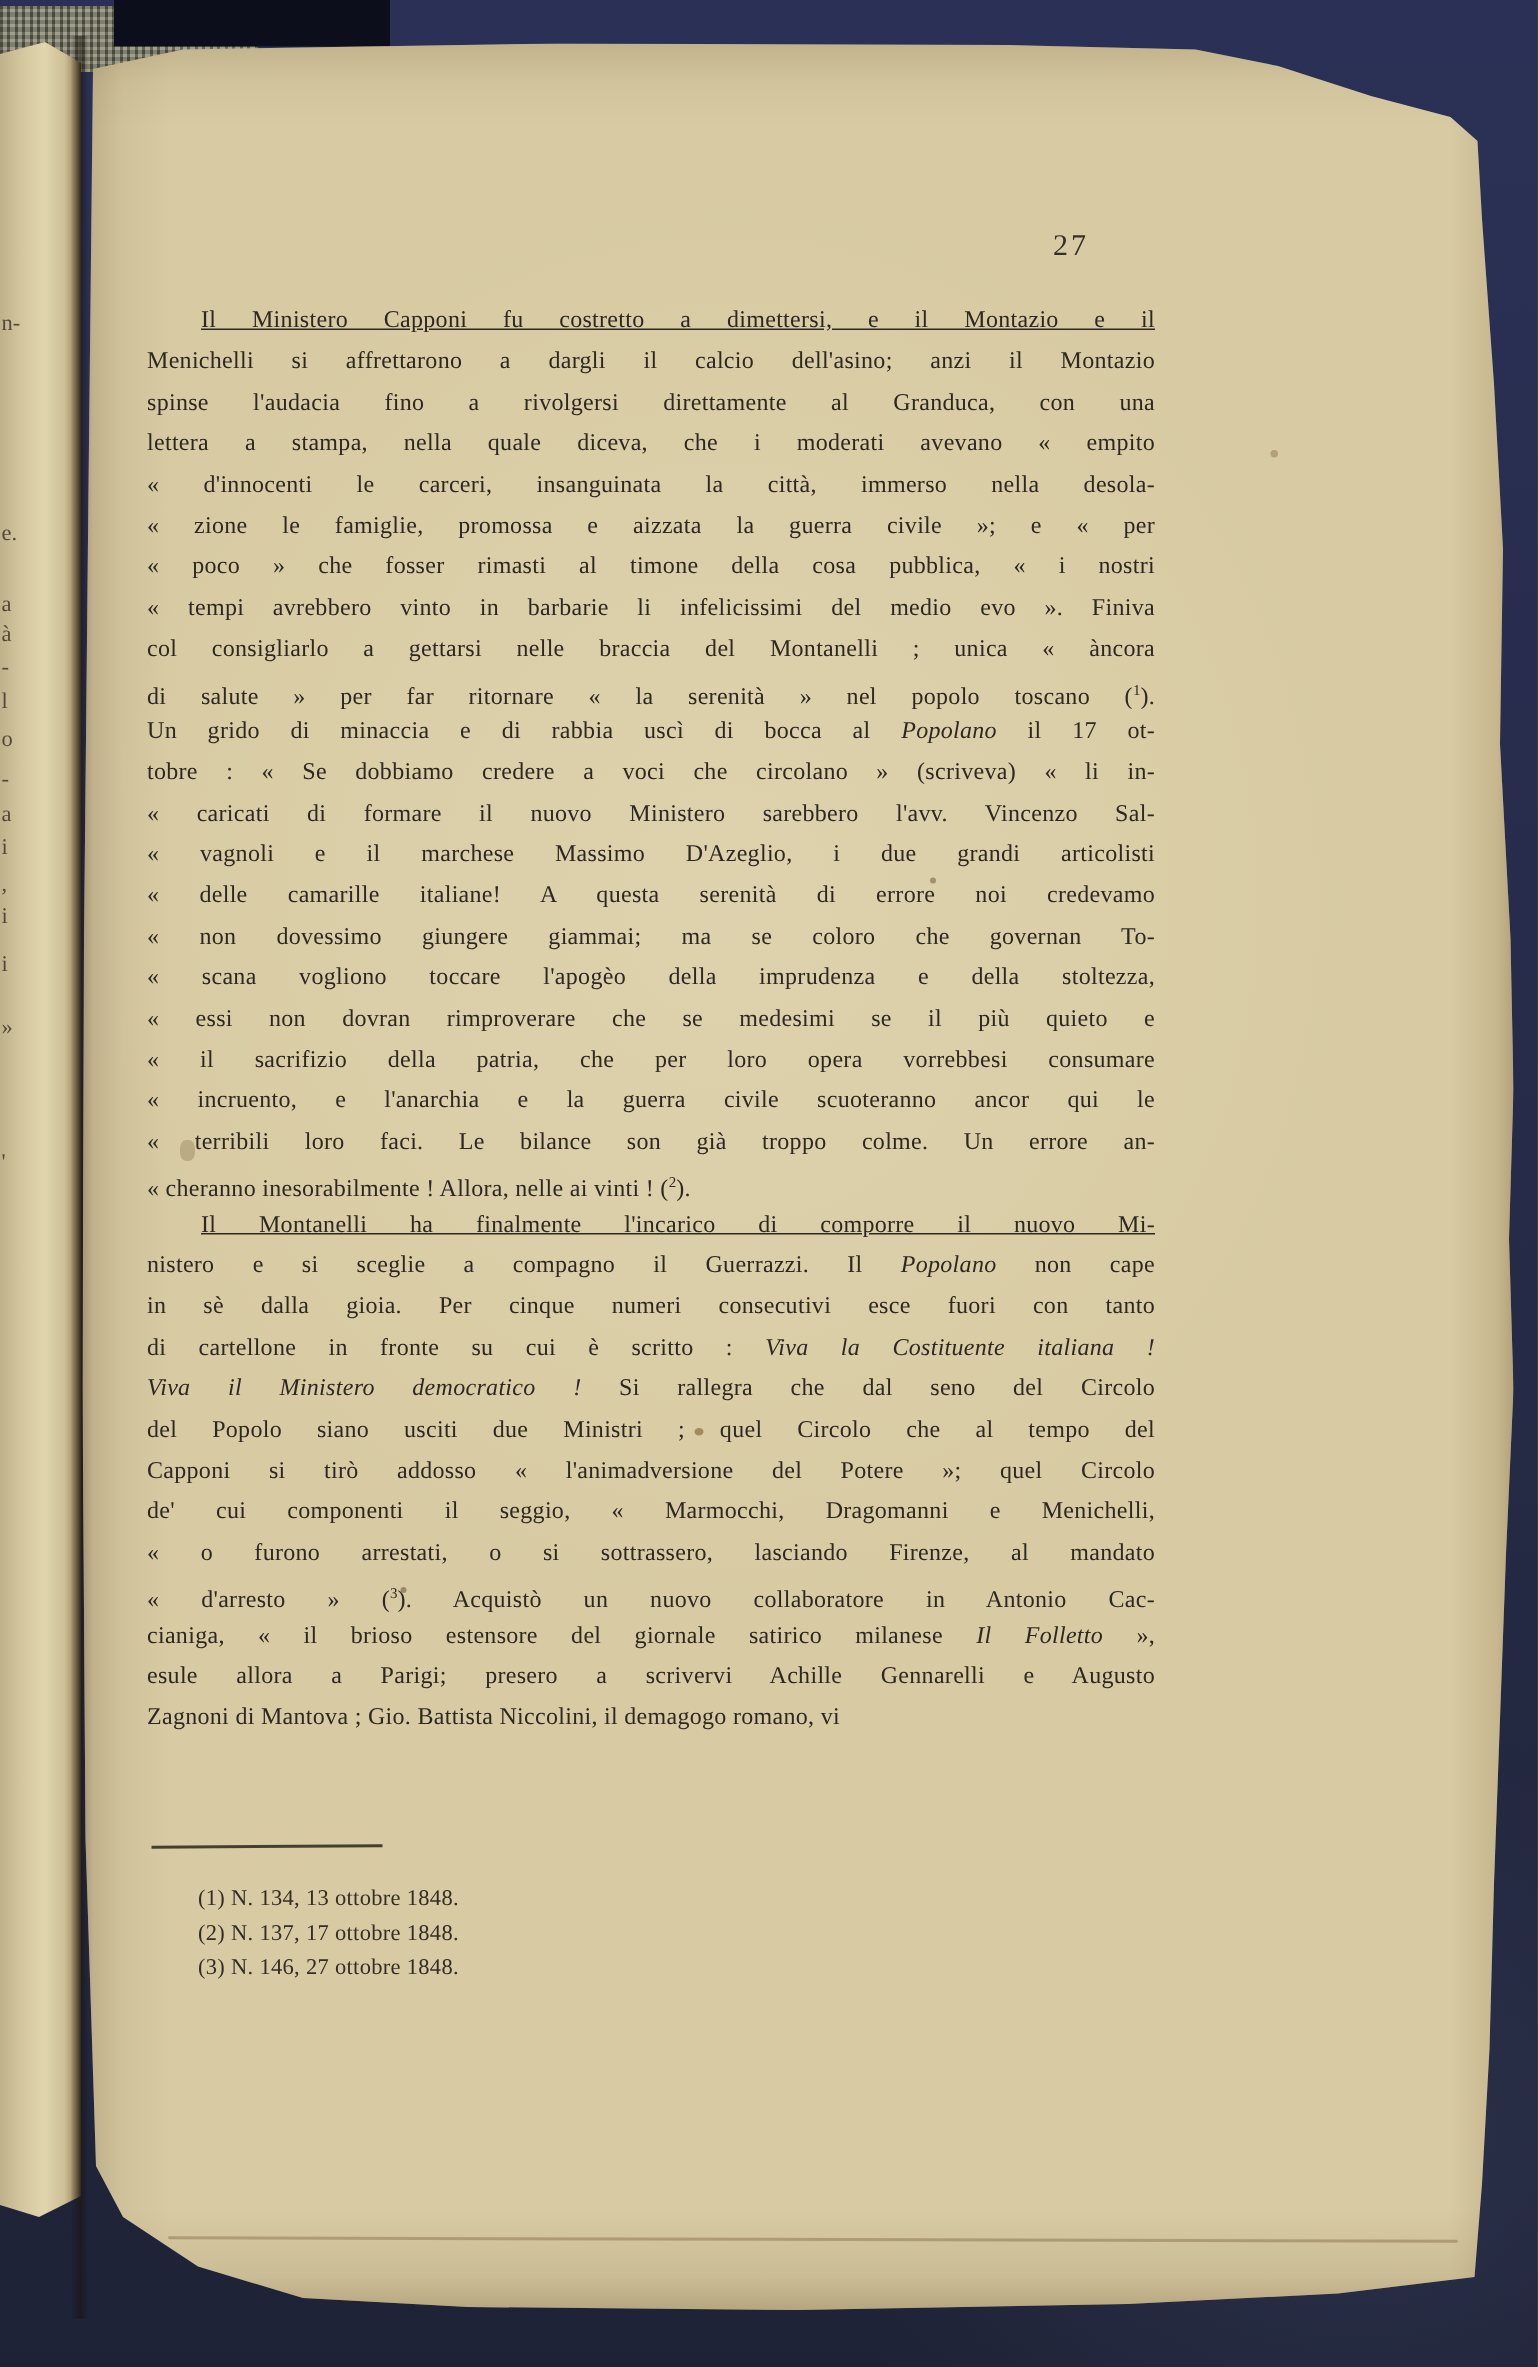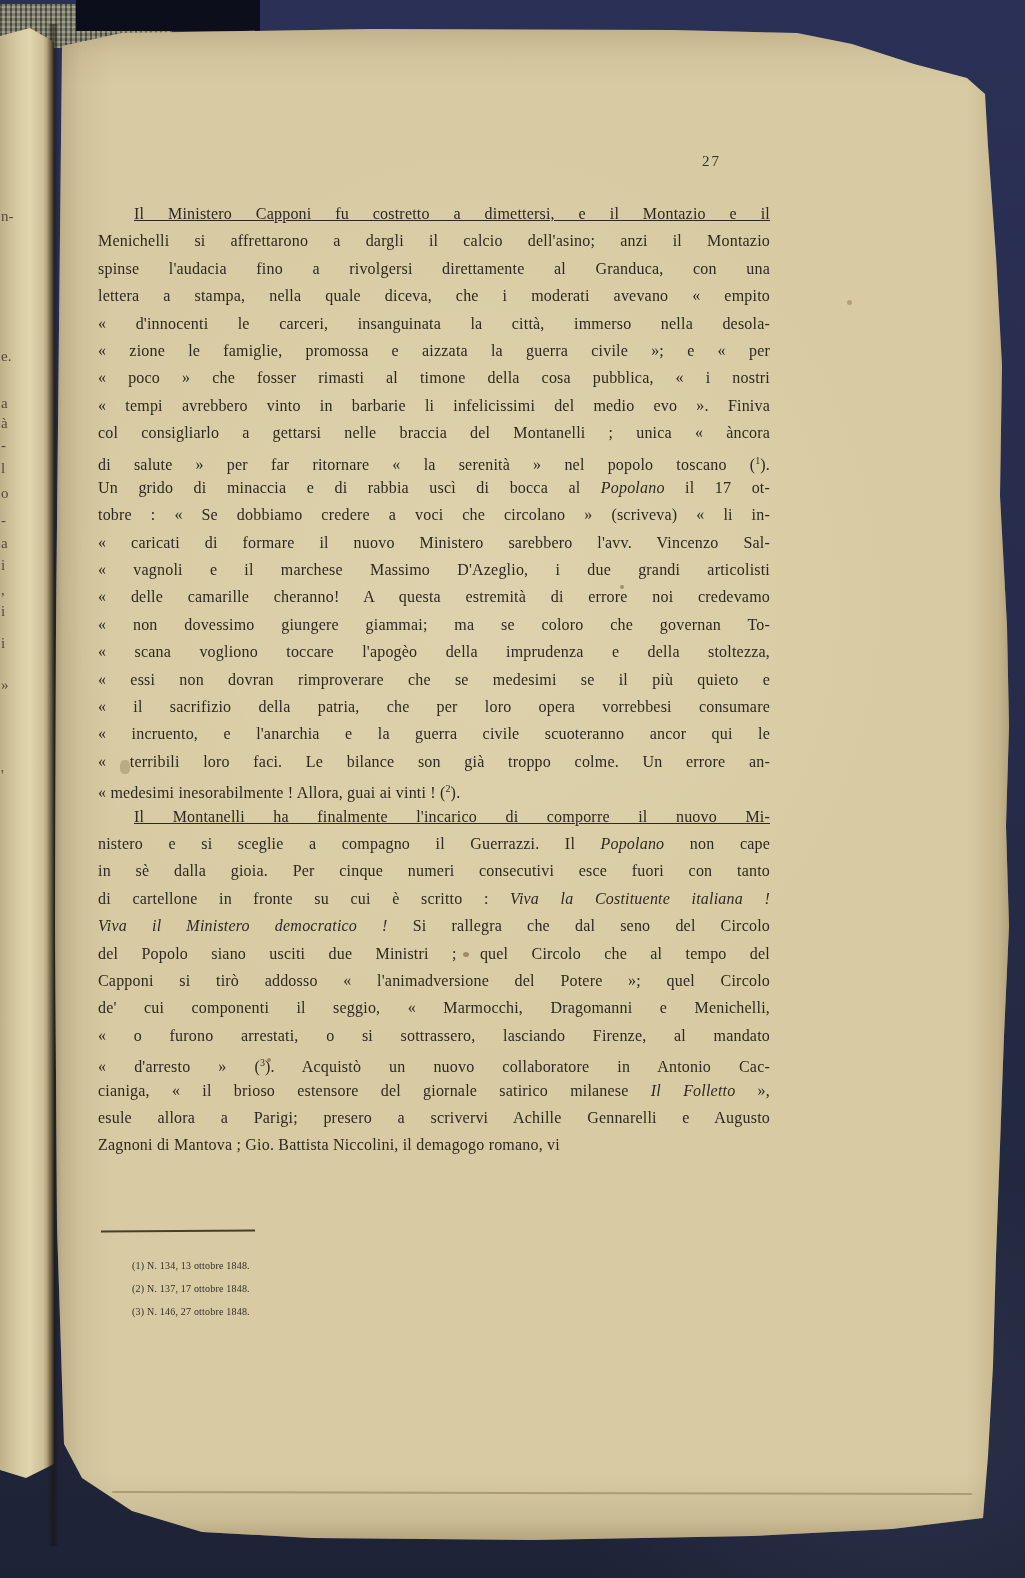--- a/index.html
+++ b/index.html
@@ -45,38 +45,38 @@
     clip-path:polygon(
       10px 20px, 70px 7px, 320px 3px, 620px 4px, 745px 7px, 800px 18px,
       862px 38px, 915px 52px, 933px 68px, 936px 120px, 944px 230px, 950px 340px,
       948px 470px, 955px 600px, 957px 700px, 954px 800px, 957px 900px, 952px 1010px,
       948px 1120px, 944px 1230px, 941px 1340px, 936px 1430px, 931px 1492px,
       840px 1503px, 700px 1510px, 480px 1514px, 260px 1512px, 150px 1506px,
       80px 1485px, 30px 1452px, 12px 1418px, 5px 1200px, 3px 900px, 4px 600px, 7px 300px);
   }
   .pagenum{
     position:absolute;left:650px;top:127px;width:60px;
-    font-size:15px;letter-spacing:2px;color:#352f28;
+    font-size:20px;letter-spacing:2px;color:#352f28;
   }
   .body-text{
     position:absolute;left:46px;top:174px;width:672px;
     color:var(--ink,#2e2822);font-size:16px;line-height:27.4px;letter-spacing:.2px;
   }
   .line{height:27.4px;text-align:justify;text-align-last:justify;overflow:hidden;white-space:normal;}
   .line.nj{text-align:left;text-align-last:left;}
   .line.ind{text-indent:36px;text-decoration:underline;}
   .it{font-style:italic;}
   .sup{font-size:10px;vertical-align:6px;letter-spacing:0;}
   .footsep{
     position:absolute;left:49px;top:1204px;width:154px;height:2px;
     background:#463e31;transform:rotate(-.35deg);
   }
   .footnotes{
     position:absolute;left:80px;top:1229px;width:420px;
-    color:#332d26;font-size:10px;line-height:22.8px;letter-spacing:.2px;
+    color:#332d26;font-size:15px;line-height:22.8px;letter-spacing:.2px;
   }
   .stain{position:absolute;border-radius:50%;}
   .s1{left:411px;top:926px;width:6px;height:5px;background:rgba(118,84,40,.55);}
   .s2{left:215px;top:1032px;width:4px;height:4px;background:rgba(100,70,35,.5);}
   .s3{left:568px;top:559px;width:4px;height:4px;background:rgba(90,65,35,.45);}
   .s4{left:795px;top:274px;width:5px;height:5px;background:rgba(130,95,50,.4);}
   .s5{left:68px;top:734px;width:10px;height:14px;background:rgba(110,85,50,.28);border-radius:40%;}
   .edge-line{
     position:absolute;left:60px;top:1466px;width:860px;height:2px;
     background:rgba(120,95,55,.40);border-radius:2px;transform:rotate(.15deg);
@@ -118,28 +118,28 @@
         <div class="line"><span>« d'innocenti le carceri, insanguinata la città, immerso nella desola-</span></div>
         <div class="line"><span>« zione le famiglie, promossa e aizzata la guerra civile »; e « per</span></div>
         <div class="line"><span>« poco » che fosser rimasti al timone della cosa pubblica, « i nostri</span></div>
         <div class="line"><span>« tempi avrebbero vinto in barbarie li infelicissimi del medio evo ». Finiva</span></div>
         <div class="line"><span>col consigliarlo a gettarsi nelle braccia del Montanelli ; unica « àncora</span></div>
         <div class="line"><span>di salute » per far ritornare « la serenità » nel popolo toscano (</span><span class="sup">1</span><span>).</span></div>
         <div class="line"><span>Un grido di minaccia e di rabbia uscì di bocca al </span><span class="it">Popolano</span><span> il 17 ot-</span></div>
         <div class="line"><span>tobre : « Se dobbiamo credere a voci che circolano » (scriveva) « li in-</span></div>
         <div class="line"><span>« caricati di formare il nuovo Ministero sarebbero l'avv. Vincenzo Sal-</span></div>
         <div class="line"><span>« vagnoli e il marchese Massimo D'Azeglio, i due grandi articolisti</span></div>
-        <div class="line"><span>« delle camarille cheranno! A questa estremità di errore noi credevamo</span></div>
+        <div class="line"><span>« delle camarille italiane! A questa serenità di errore noi credevamo</span></div>
         <div class="line"><span>« non dovessimo giungere giammai; ma se coloro che governan To-</span></div>
         <div class="line"><span>« scana vogliono toccare l'apogèo della imprudenza e della stoltezza,</span></div>
         <div class="line"><span>« essi non dovran rimproverare che se medesimi se il più quieto e</span></div>
         <div class="line"><span>« il sacrifizio della patria, che per loro opera vorrebbesi consumare</span></div>
         <div class="line"><span>« incruento, e l'anarchia e la guerra civile scuoteranno ancor qui le</span></div>
         <div class="line"><span>« terribili loro faci. Le bilance son già troppo colme. Un errore an-</span></div>
-        <div class="line nj"><span>« medesimi inesorabilmente ! Allora, guai ai vinti ! (</span><span class="sup">2</span><span>).</span></div>
+        <div class="line nj"><span>« cheranno inesorabilmente ! Allora, nelle ai vinti ! (</span><span class="sup">2</span><span>).</span></div>
         <div class="line ind"><span>Il Montanelli ha finalmente l'incarico di comporre il nuovo Mi-</span></div>
         <div class="line"><span>nistero e si sceglie a compagno il Guerrazzi. Il </span><span class="it">Popolano</span><span> non cape</span></div>
         <div class="line"><span>in sè dalla gioia. Per cinque numeri consecutivi esce fuori con tanto</span></div>
         <div class="line"><span>di cartellone in fronte su cui è scritto : </span><span class="it">Viva la Costituente italiana !</span></div>
         <div class="line"><span class="it">Viva il Ministero democratico !</span><span> Si rallegra che dal seno del Circolo</span></div>
         <div class="line"><span>del Popolo siano usciti due Ministri ; quel Circolo che al tempo del</span></div>
         <div class="line"><span>Capponi si tirò addosso « l'animadversione del Potere »; quel Circolo</span></div>
         <div class="line"><span>de' cui componenti il seggio, « Marmocchi, Dragomanni e Menichelli,</span></div>
         <div class="line"><span>« o furono arrestati, o si sottrassero, lasciando Firenze, al mandato</span></div>
         <div class="line"><span>« d'arresto » (</span><span class="sup">3</span><span>). Acquistò un nuovo collaboratore in Antonio Cac-</span></div>

